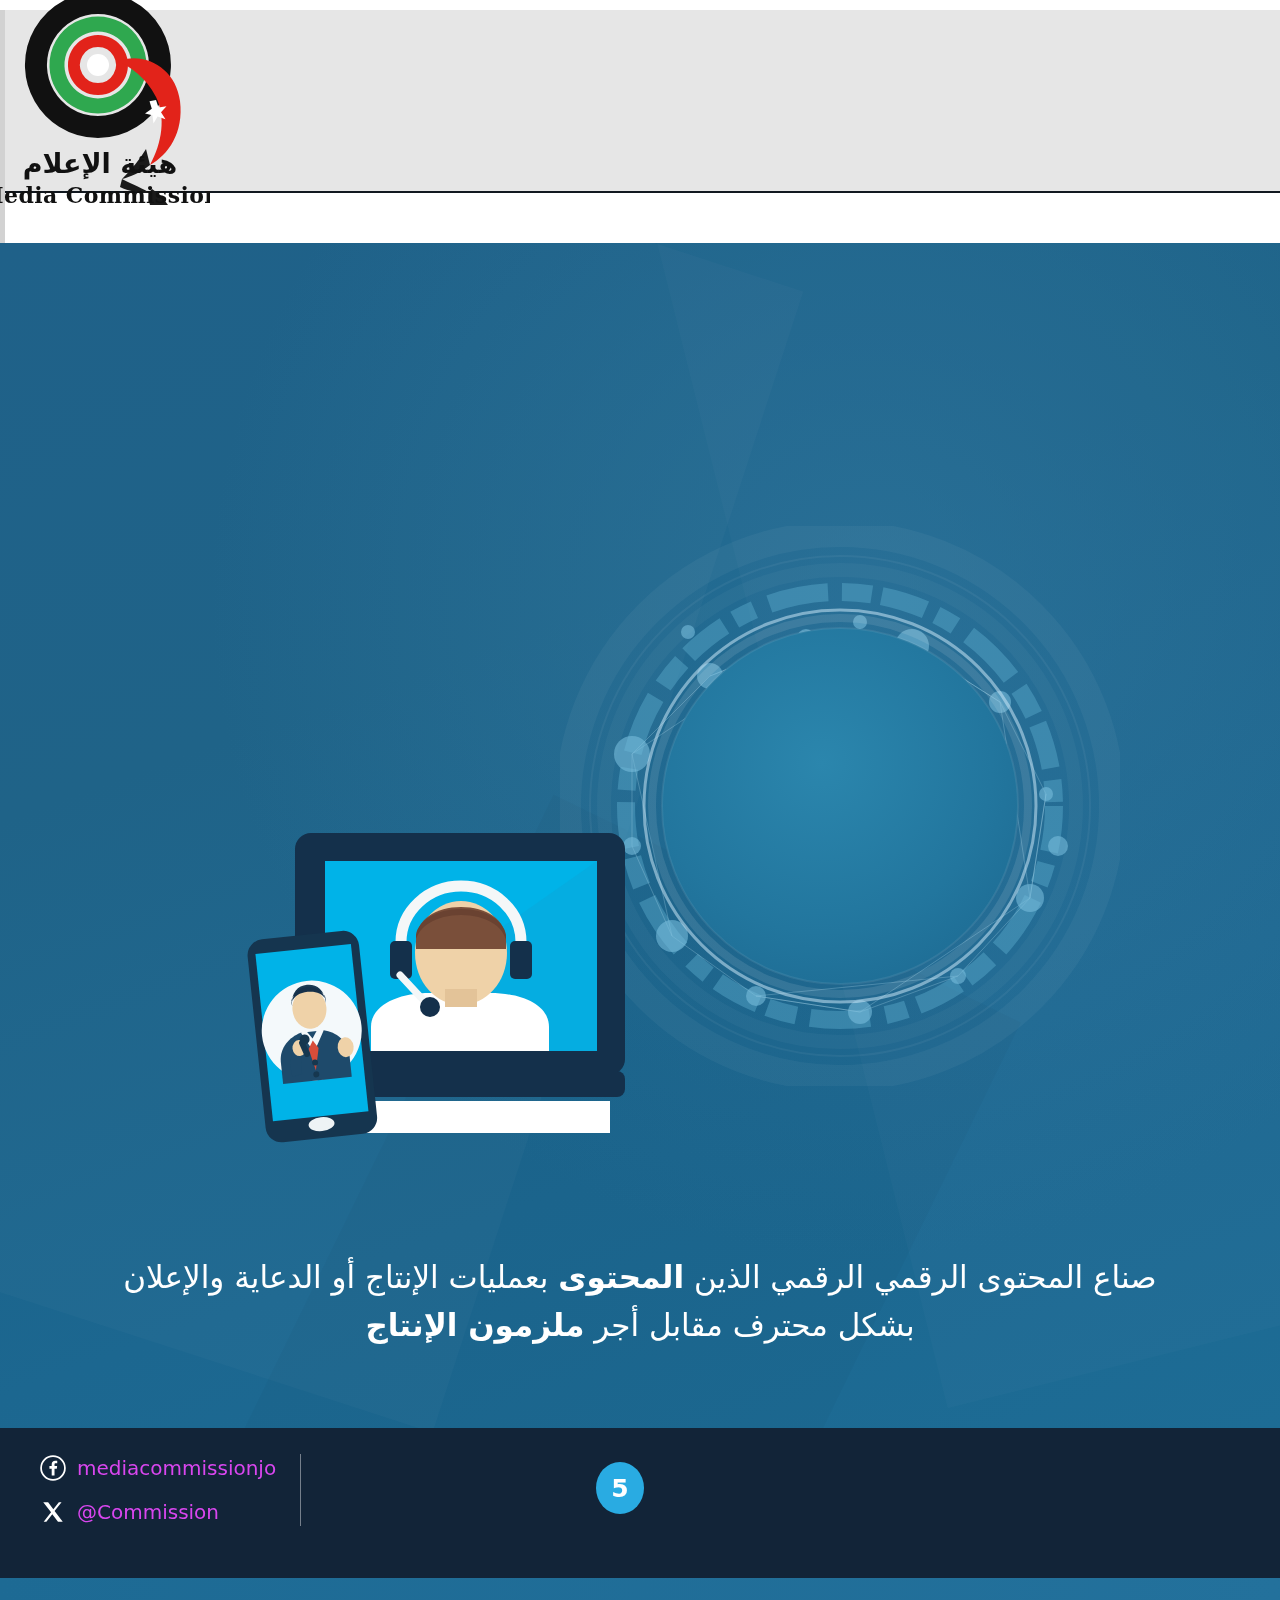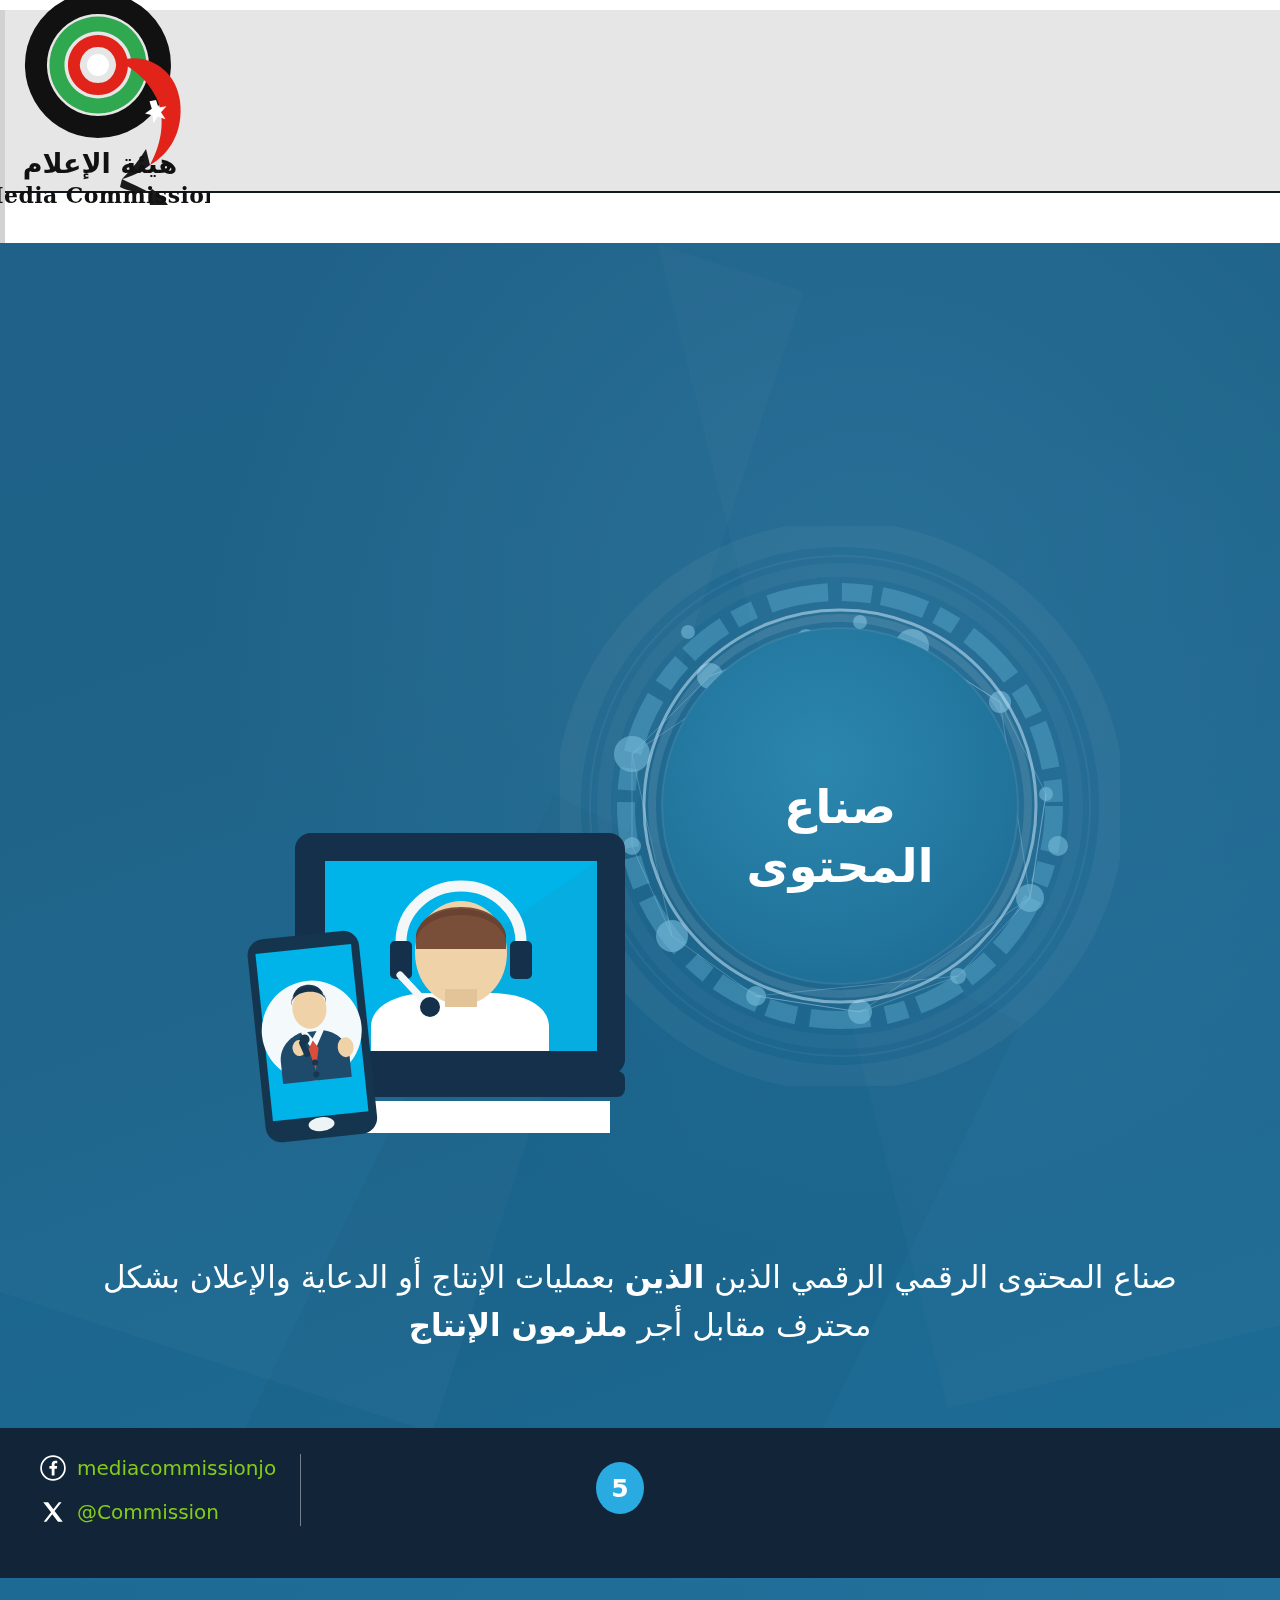--- a/index.html
+++ b/index.html
@@ -97,21 +97,21 @@
   }
   .soc-col { display:flex; flex-direction:column; gap:18px; }
   .soc-col.col2 { margin-left:24px; }
   .divider {
     width:1px; height:72px; background:rgba(255,255,255,.42);
     margin:0 0 0 24px;
   }
   .soc-row { display:flex; align-items:center; gap:11px; }
   .soc-ico { width:26px; height:26px; flex:0 0 26px; display:block; }
   .soc-txt {
-    font-size:20px; color:#84cc16; font-weight:normal;
+    font-size:20px; color:#d946ef; font-weight:normal;
     font-family:"DejaVu Sans", sans-serif; white-space:nowrap;
   }
   .soc-txt.ar { direction:rtl; font-size:20px; }
 
   .page-badge {
     position:absolute; left:596px; top:1462px;
     width:48px; height:52px; border-radius:50%;
     background:#29abe2;
     display:flex; align-items:center; justify-content:center;
     color:#ffffff; font-size:25px; font-weight:bold;
@@ -201,24 +201,20 @@
         </g>
 
         <circle cx="280" cy="280" r="196" fill="none" stroke="rgba(200,230,245,.55)" stroke-width="3"></circle>
         <circle cx="280" cy="280" r="188" fill="none" stroke="rgba(255,255,255,.10)" stroke-width="8"></circle>
 
         <circle cx="280" cy="280" r="178" fill="url(#coreGrad)"></circle>
         <circle cx="280" cy="280" r="178" fill="none" stroke="rgba(255,255,255,.08)" stroke-width="2"></circle>
       </svg>
     </div>
 
-    <div class="heading">
-      <span>صناع</span>
-      <span>المحتوى</span>
-    </div>
 
     <div class="devices">
       <svg viewBox="0 0 420 350" aria-hidden="true">
 
         <g>
           <rect x="55" y="10" width="330" height="242" rx="16" fill="#14304b"></rect>
           <rect x="85" y="38" width="272" height="190" fill="#00b3e8"></rect>
           <polygon points="85,38 357,38 357,228 85,228" fill="#00b3e8"></polygon>
           <polygon points="357,38 357,228 85,228" fill="#0aa8da" opacity=".55"></polygon>
 
@@ -281,21 +277,21 @@
             <circle cx="48" cy="104" r="5" fill="#16374f"></circle>
 
             <ellipse cx="88" cy="116" rx="8" ry="10" fill="#efd2a8"></ellipse>
           </g>
         </g>
       </svg>
     </div>
 
     <div class="copy">
       <p class="para">
-        <span>صناع المحتوى الرقمي الرقمي الذين </span><b>الذين</b><span> بعمليات الإنتاج أو الدعاية والإعلان بشكل محترف مقابل أجر </span><b>ملزمون الإنتاج</b>
+        <span>صناع المحتوى الرقمي الرقمي الذين </span><b>المحتوى</b><span> بعمليات الإنتاج أو الدعاية والإعلان بشكل محترف مقابل أجر </span><b>ملزمون الإنتاج</b>
       </p>
     </div>
   </div>
 
   <div class="footer">
 
     <div class="social">
 
       <div class="soc-col col1">
         <div class="soc-row">

